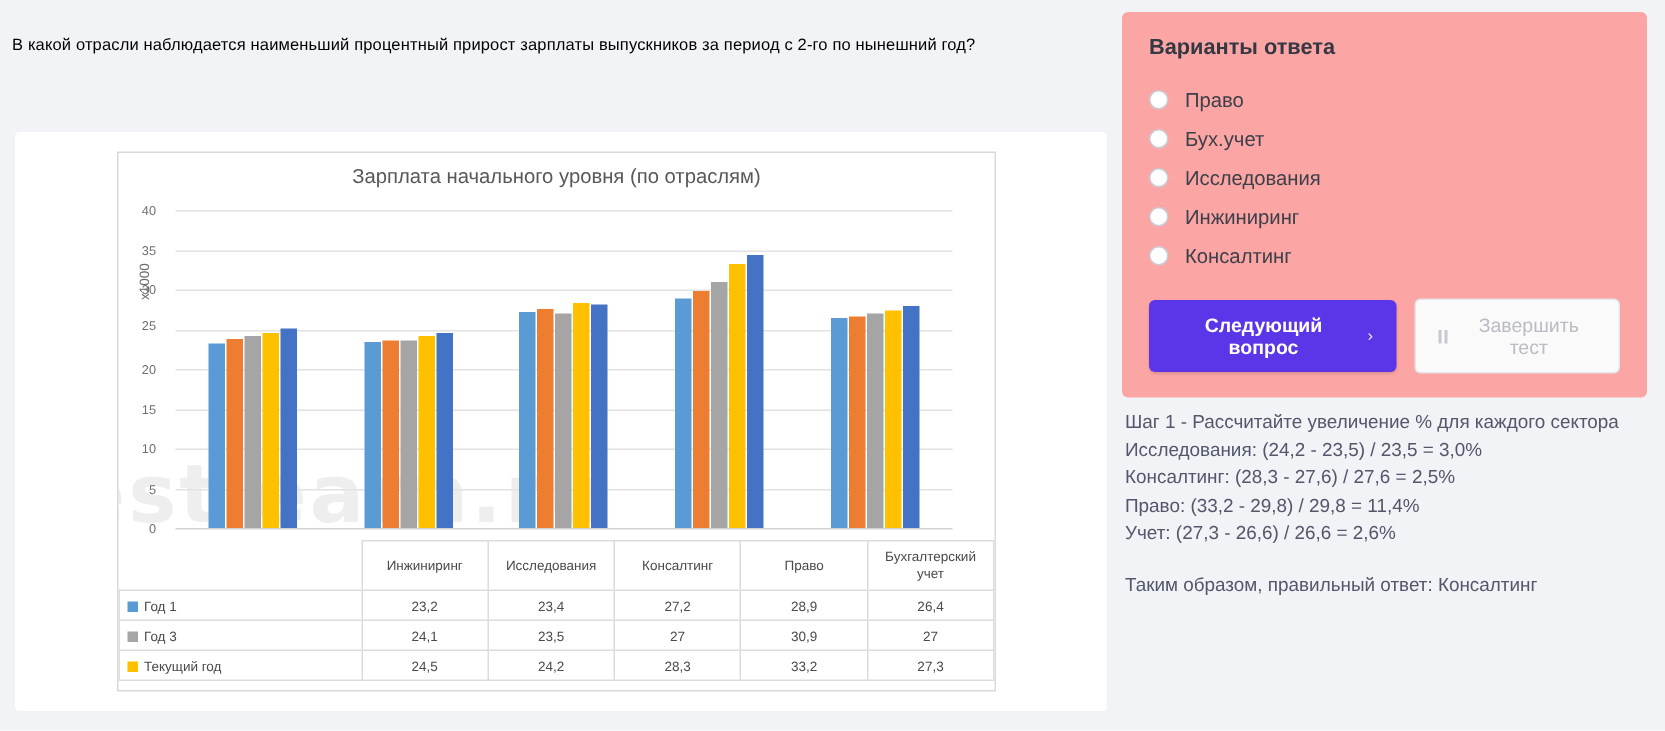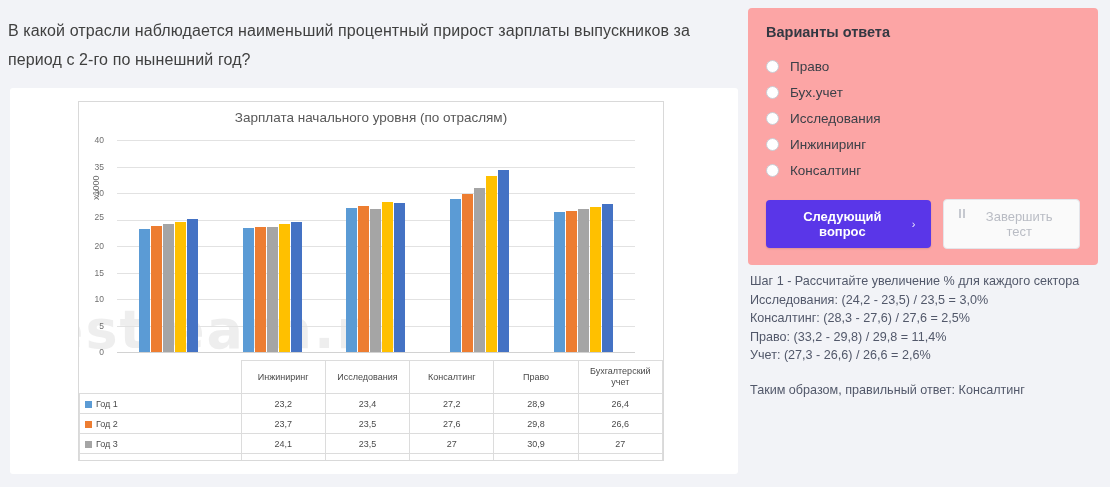--- a/index.html
+++ b/index.html
@@ -12,21 +12,21 @@
   }
   .page{position:relative;width:1110px;height:487px;}
 
   
   .left-col{position:absolute;left:0;top:0;width:740px;height:487px;}
 
   .question-block{
     position:absolute;left:8px;top:16px;width:716px;
   }
   .question-text{
-    font-size:16px;line-height:29px;color:#404040;letter-spacing:.1px;
+    font-size:11px;line-height:29px;color:#000000;letter-spacing:.1px;
   }
 
   .chart-card{
     position:absolute;left:10px;top:88px;width:728px;height:386px;
     background:#ffffff;border-radius:3px;
   }
   .chart-frame{
     position:absolute;left:68px;top:13px;width:586px;height:360px;
     border:1px solid #d9d9d9;background:#fff;
     box-sizing:border-box;
@@ -120,21 +120,21 @@
   .btn-next{
     background:#5a36e8;color:#fff;border:none;border-radius:4px;
     font-family:inherit;font-size:13px;font-weight:700;
     padding:9px 16px;display:flex;align-items:center;gap:9px;cursor:pointer;
     box-shadow:0 1px 2px rgba(0,0,0,.12);
   }
   .btn-next .chev{font-size:11px;font-weight:400;opacity:.9;}
   .btn-finish{
     background:#fafafa;color:#b9bcc4;border:1px solid #e4e5ea;border-radius:4px;
     font-family:inherit;font-size:13px;
-    padding:9px 15px;display:flex;gap:9px;cursor:pointer;
+    padding:9px 15px;display:flex;align-items:center;gap:9px;cursor:pointer;
   }
   .pause-ico{display:inline-flex;gap:2px;}
   .pause-ico i{display:block;width:2px;height:9px;background:#c6c9d0;}
 
   .explain{
     position:absolute;left:2px;top:272px;width:352px;
     font-size:12.6px;line-height:18.5px;color:#52586a;
   }
   .explain .gap{height:16px;}
 </style>
@@ -233,28 +233,20 @@
           <tbody id="table-body">
               <tr>
                 <td class="rowhead"><span class="sw" style="background: rgb(91, 155, 213);"></span><span>Год 1</span></td>
                 <td>23,2</td>
                 <td>23,4</td>
                 <td>27,2</td>
                 <td>28,9</td>
                 <td>26,4</td>
               </tr>
               <tr>
-                <td class="rowhead"><span class="sw" style="background: rgb(237, 125, 49);"></span><span>Год 2</span></td>
-                <td>23,7</td>
-                <td>23,5</td>
-                <td>27,6</td>
-                <td>29,8</td>
-                <td>26,6</td>
-              </tr>
-              <tr>
                 <td class="rowhead"><span class="sw" style="background: rgb(165, 165, 165);"></span><span>Год 3</span></td>
                 <td>24,1</td>
                 <td>23,5</td>
                 <td>27</td>
                 <td>30,9</td>
                 <td>27</td>
               </tr>
               <tr>
                 <td class="rowhead"><span class="sw" style="background: rgb(255, 192, 0);"></span><span>Текущий год</span></td>
                 <td>24,5</td>

